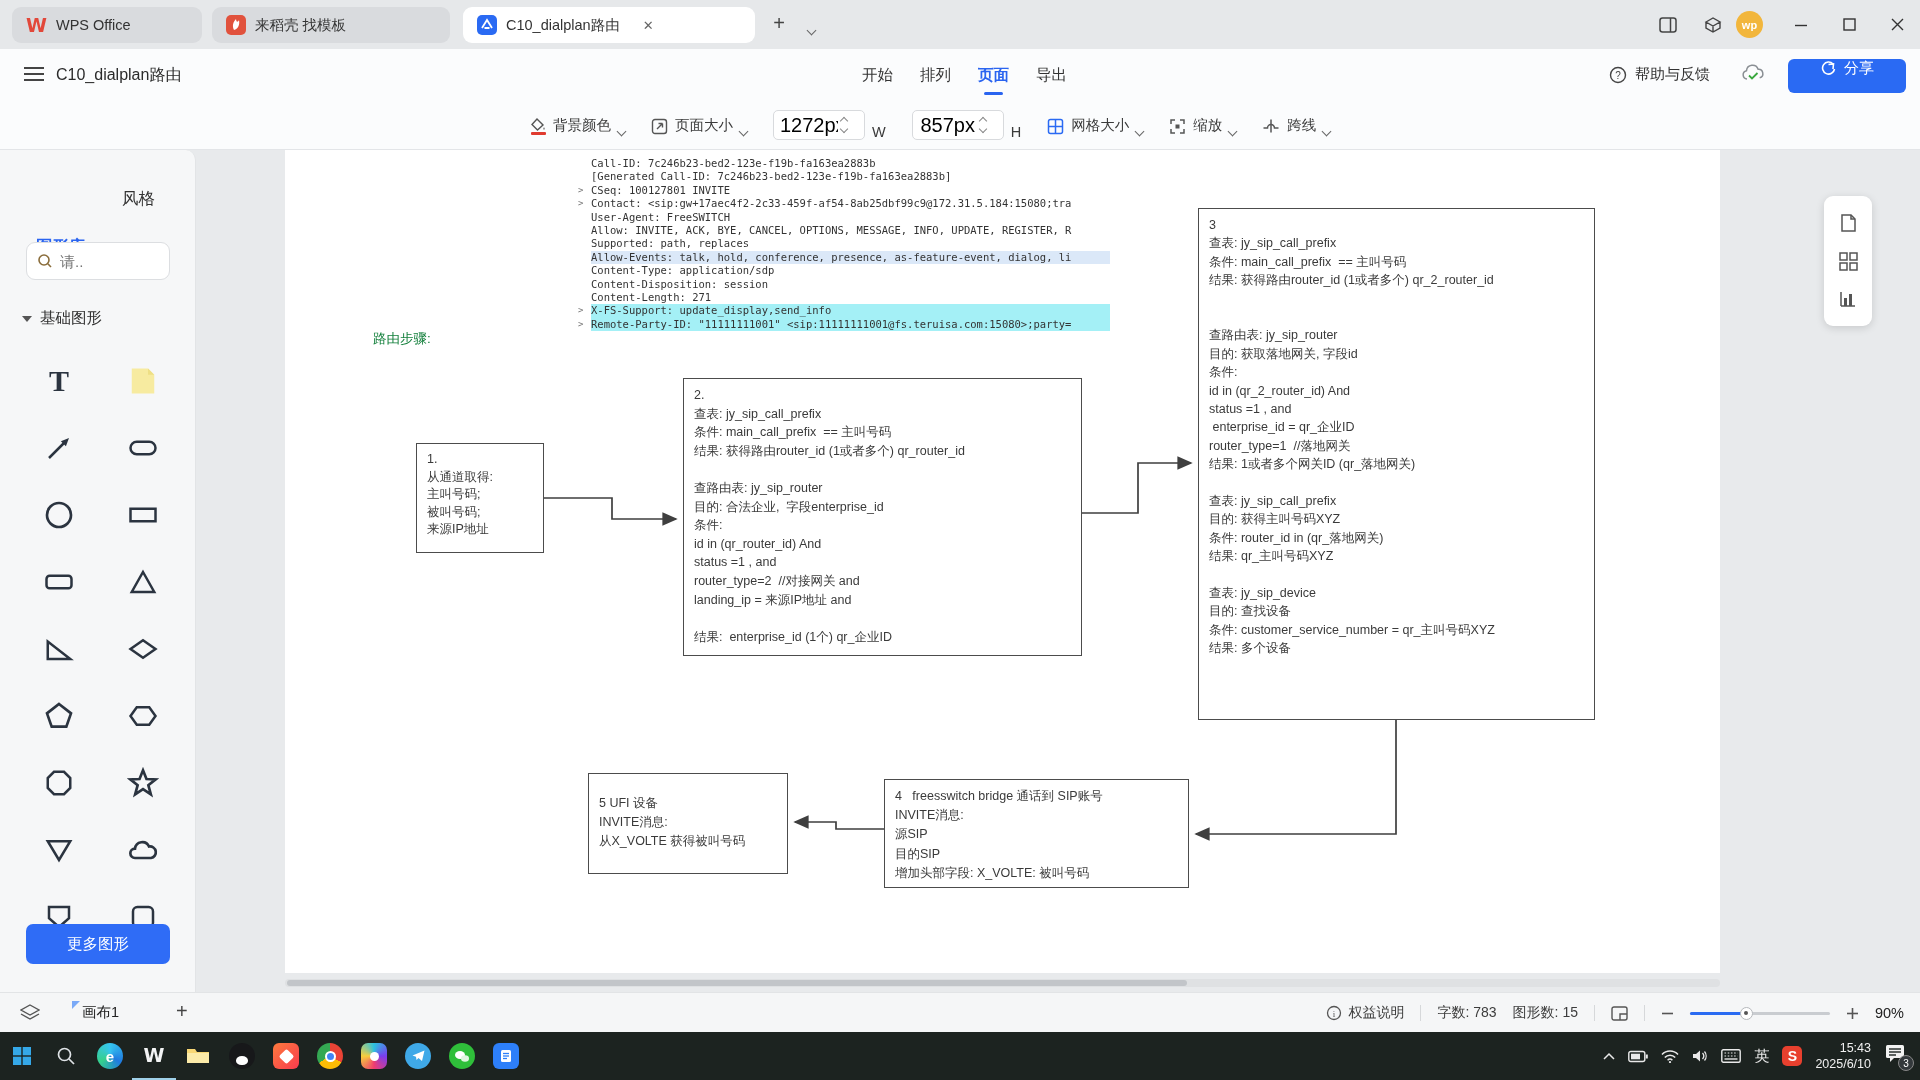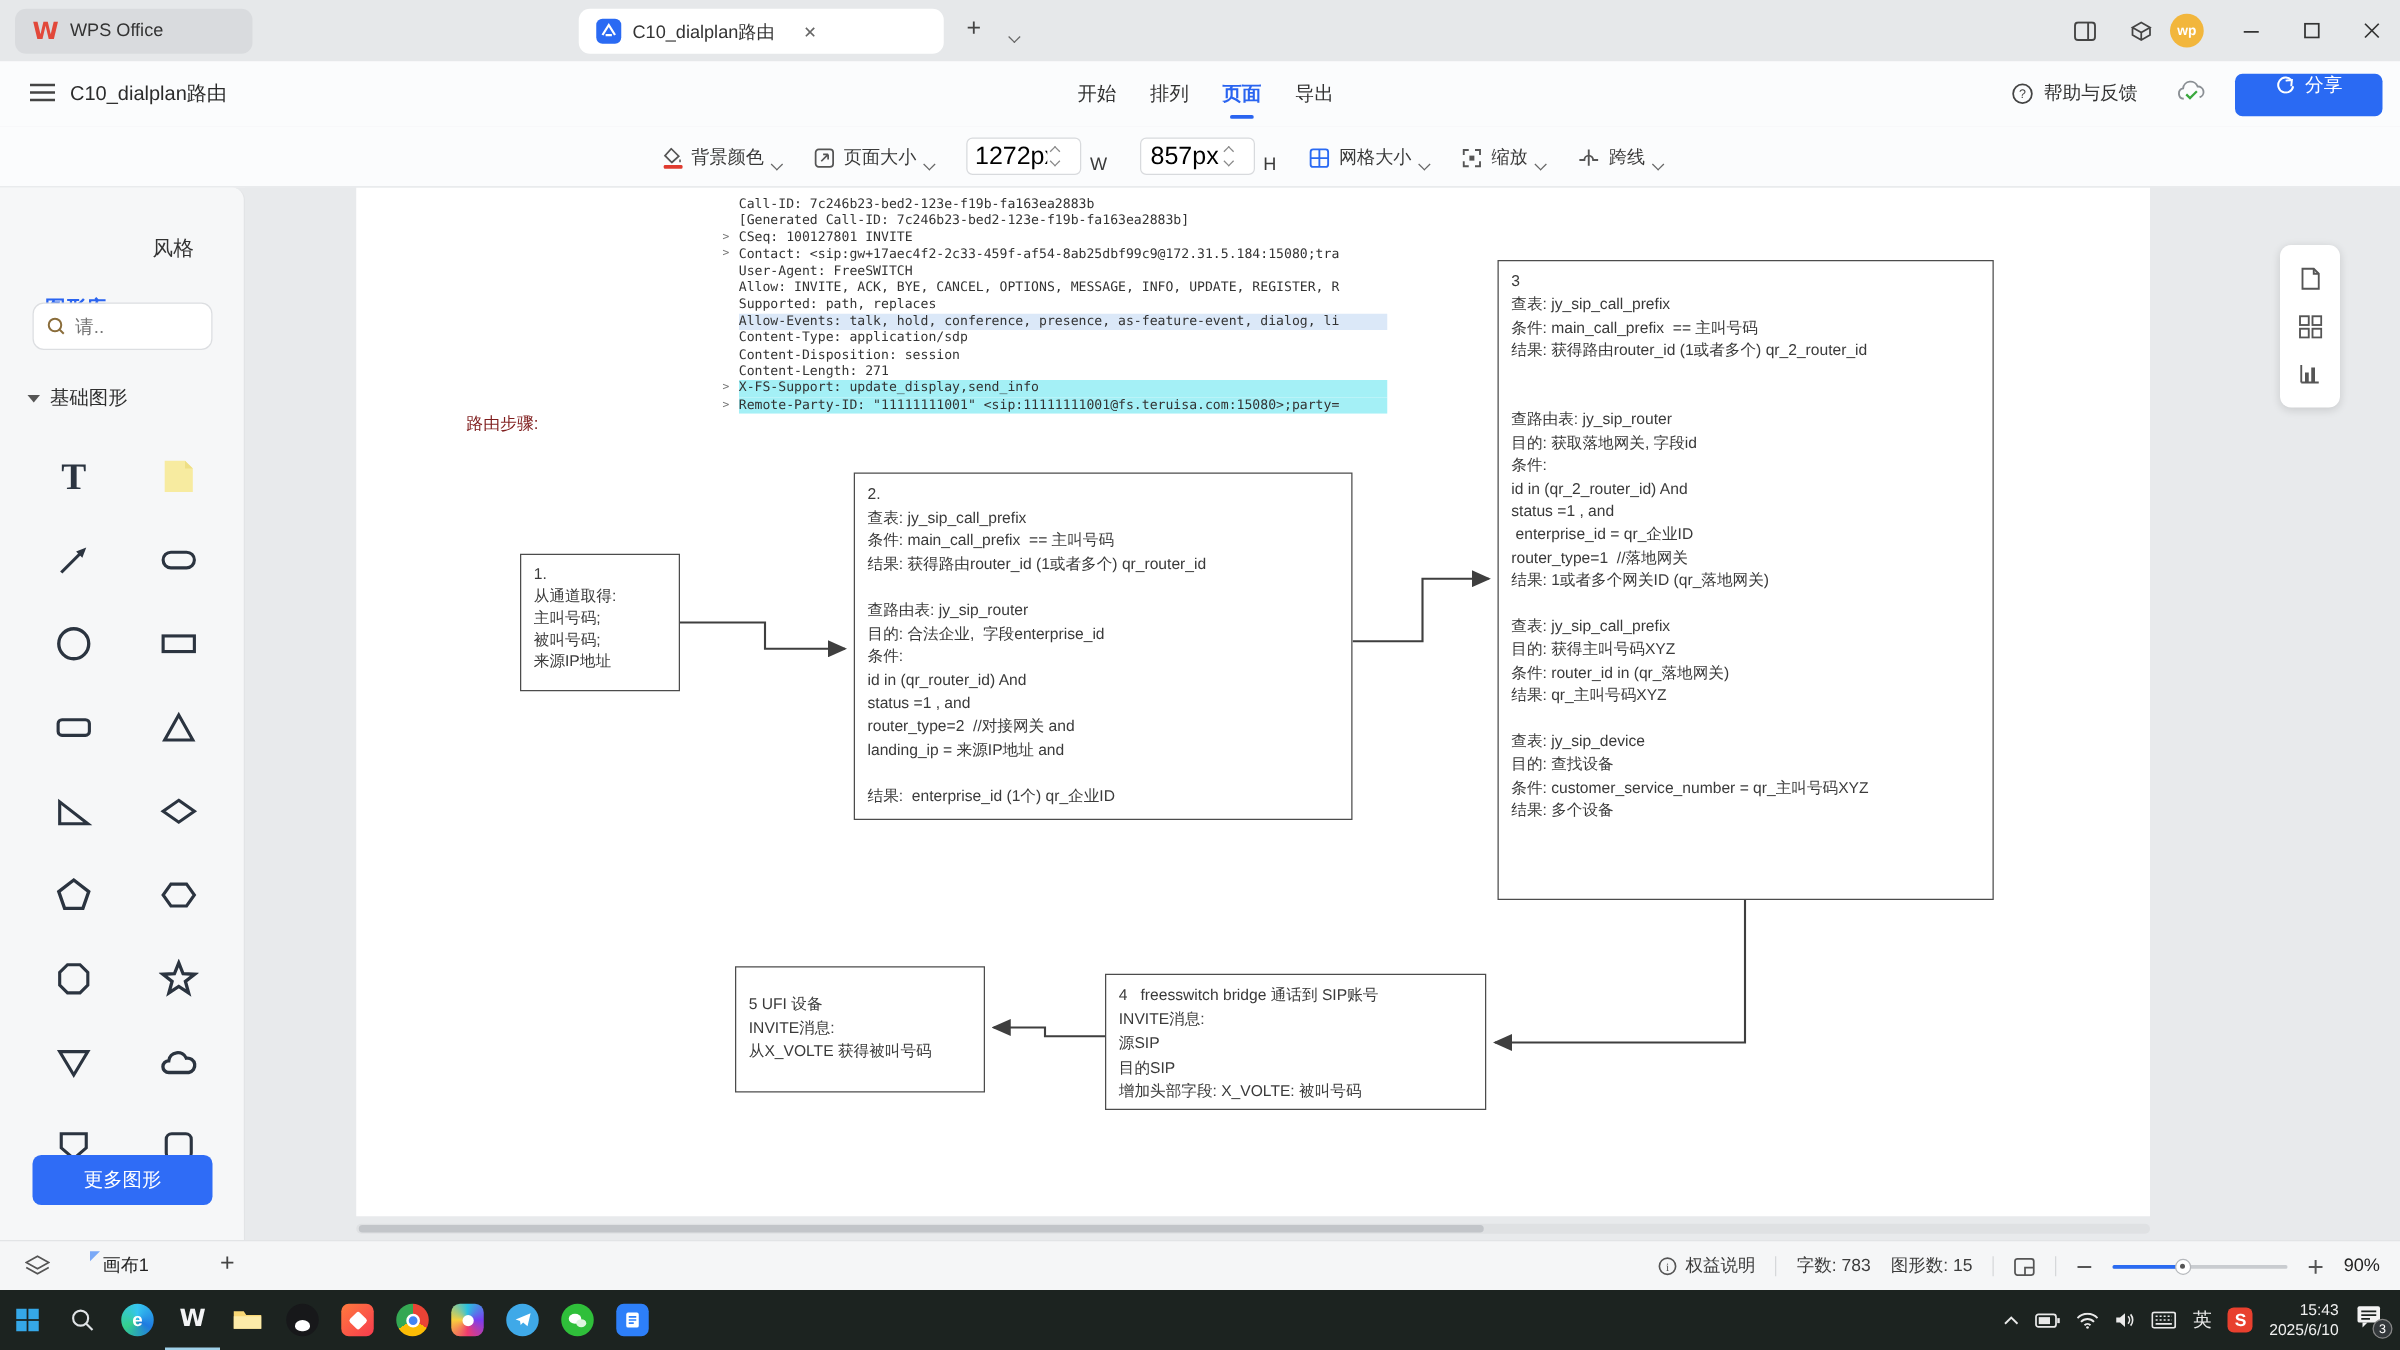--- a/index.html
+++ b/index.html
@@ -64,21 +64,21 @@
   #page { position:absolute; left:89px; top:0; width:1435px; height:823px; background:#ffffff; }
   #hscroll { position:absolute; left:89px; top:829px; width:1435px; height:8px; background:#dfe1e3; border-radius:4px; }
   #hscroll .thumb { position:absolute; left:2px; top:1px; width:900px; height:6px; background:#c2c5c9; border-radius:3px; }
 
   #code-block { position:absolute; left:380px; top:7px; width:534px; font-family:"DejaVu Sans Mono","Liberation Mono",monospace; font-size:10.5px; line-height:13.4px; color:#333; white-space:nowrap; overflow:hidden; }
   .code-line { position:relative; padding-left:15px; height:13.4px; }
   .code-line .pre { position:absolute; left:2px; color:#777; font-size:9px; }
   .code-line.hl-blue { background:linear-gradient(to right,transparent 15px,#dbe8f8 15px); }
   .code-line.hl-cyan { background:linear-gradient(to right,transparent 15px,#a4f0f6 15px); }
 
-  #route-label { position:absolute; left:177px; top:180px; font-size:13.5px; color:#7f1d1d; }
+  #route-label { position:absolute; left:177px; top:180px; font-size:13.5px; color:#15803d; }
 
   .fbox { position:absolute; background:#fff; border:1.6px solid #4c4c4c; color:#3a3a3a; font-size:12.5px; padding:7px 10px; }
   .bxl { white-space:pre-wrap; }
   #box1 { left:220px; top:293px; width:128px; height:110px; }
   #box1 .bxl { line-height:17.5px; min-height:17.5px; }
   #box2 { left:487px; top:228px; width:399px; height:278px; }
   #box2 .bxl { line-height:18.6px; min-height:18.6px; }
   #box3 { left:1002px; top:58px; width:397px; height:512px; }
   #box3 .bxl { line-height:18.4px; min-height:18.4px; }
   #box4 { left:688px; top:629px; width:305px; height:109px; }
@@ -115,20 +115,28 @@
 
   svg { display:block; }
 </style>
 </head>
 <body>
 
 <div id="tabbar">
   <div class="wtab" style="left:12px; width:190px;">
     <span class="logo-w">W</span>
     <span>WPS Office</span>
+  </div>
+  <div class="wtab" style="left:212px; width:238px;">
+    <span class="sq-ico red">
+      <svg width="16" height="16" viewBox="0 0 16 16">
+          <path d="M8 2 C5 5 4 9 6 13 C10 12 12 8 11 3 C10 5 8.5 6 8 2 Z" fill="#fff"></path>
+        </svg>
+    </span>
+    <span>来稻壳 找模板</span>
   </div>
   <div class="wtab active" style="left:463px; width:292px;">
     <span class="sq-ico blue">
       <svg width="16" height="16" viewBox="0 0 16 16">
           <path d="M3 11 L8 3 L13 11 M5.5 11 h5" stroke="#fff" stroke-width="1.8" fill="none"></path>
         </svg>
     </span>
     <span>C10_dialplan路由</span>
     <span class="close-x">✕</span>
   </div>

